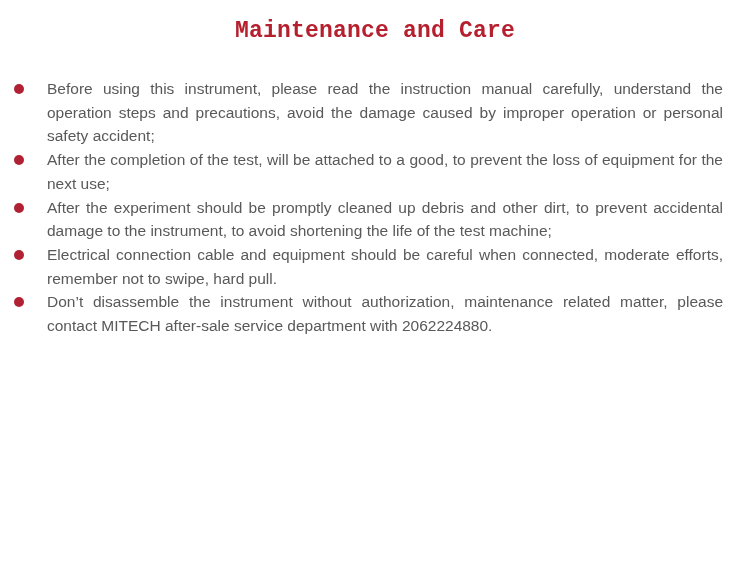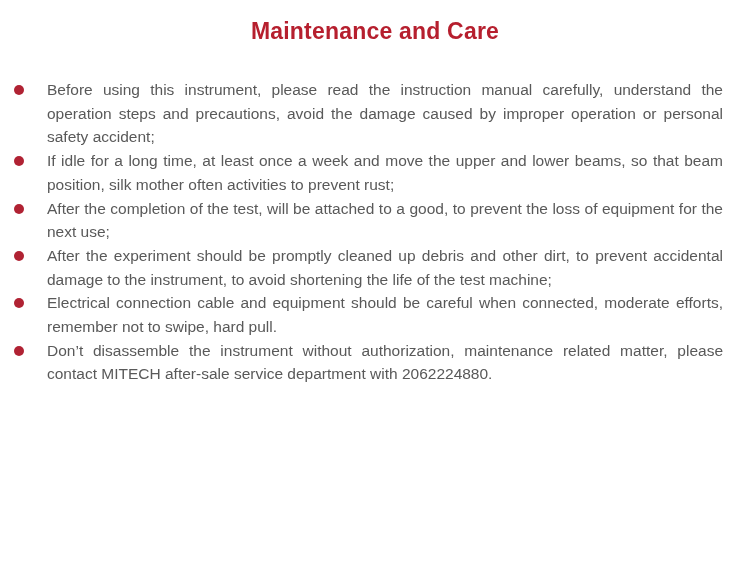--- a/index.html
+++ b/index.html
@@ -12,21 +12,21 @@
   }
   .page {
     width: 750px;
     height: 567px;
     background: #ffffff;
     position: relative;
   }
   .page-title {
     margin-top: 18px;
     text-align: center;
-    font-family: Liberation Sans, sans-serif;
+    font-family: Liberation Mono, monospace;
     font-weight: 700;
     font-size: 23px;
     letter-spacing: 0.2px;
     color: #b61f2e;
   }
   .care-list {
     list-style: none;
     margin-top: 33px;
     padding-left: 47px;
     padding-right: 27px;
@@ -58,24 +58,20 @@
   <h1 class="page-title">Maintenance and Care</h1>
 
   <ul class="care-list">
 
     <li class="care-item">
       <span class="bullet-dot"></span>
       <span>Before using this instrument, please read the instruction manual carefully, understand the operation steps and precautions, avoid the damage caused by improper operation or personal safety accident;</span>
     </li>
 
 
-    <li class="care-item">
-      <span class="bullet-dot"></span>
-      <span>If idle for a long time, at least once a week and move the upper and lower beams, so that beam position, silk mother often activities to prevent rust;</span>
-    </li>
 
     <li class="care-item">
       <span class="bullet-dot"></span>
       <span>After the completion of the test, will be attached to a good, to prevent the loss of equipment for the next use;</span>
     </li>
 
     <li class="care-item">
       <span class="bullet-dot"></span>
       <span>After the experiment should be promptly cleaned up debris and other dirt, to prevent accidental damage to the instrument, to avoid shortening the life of the test machine;</span>
     </li>

